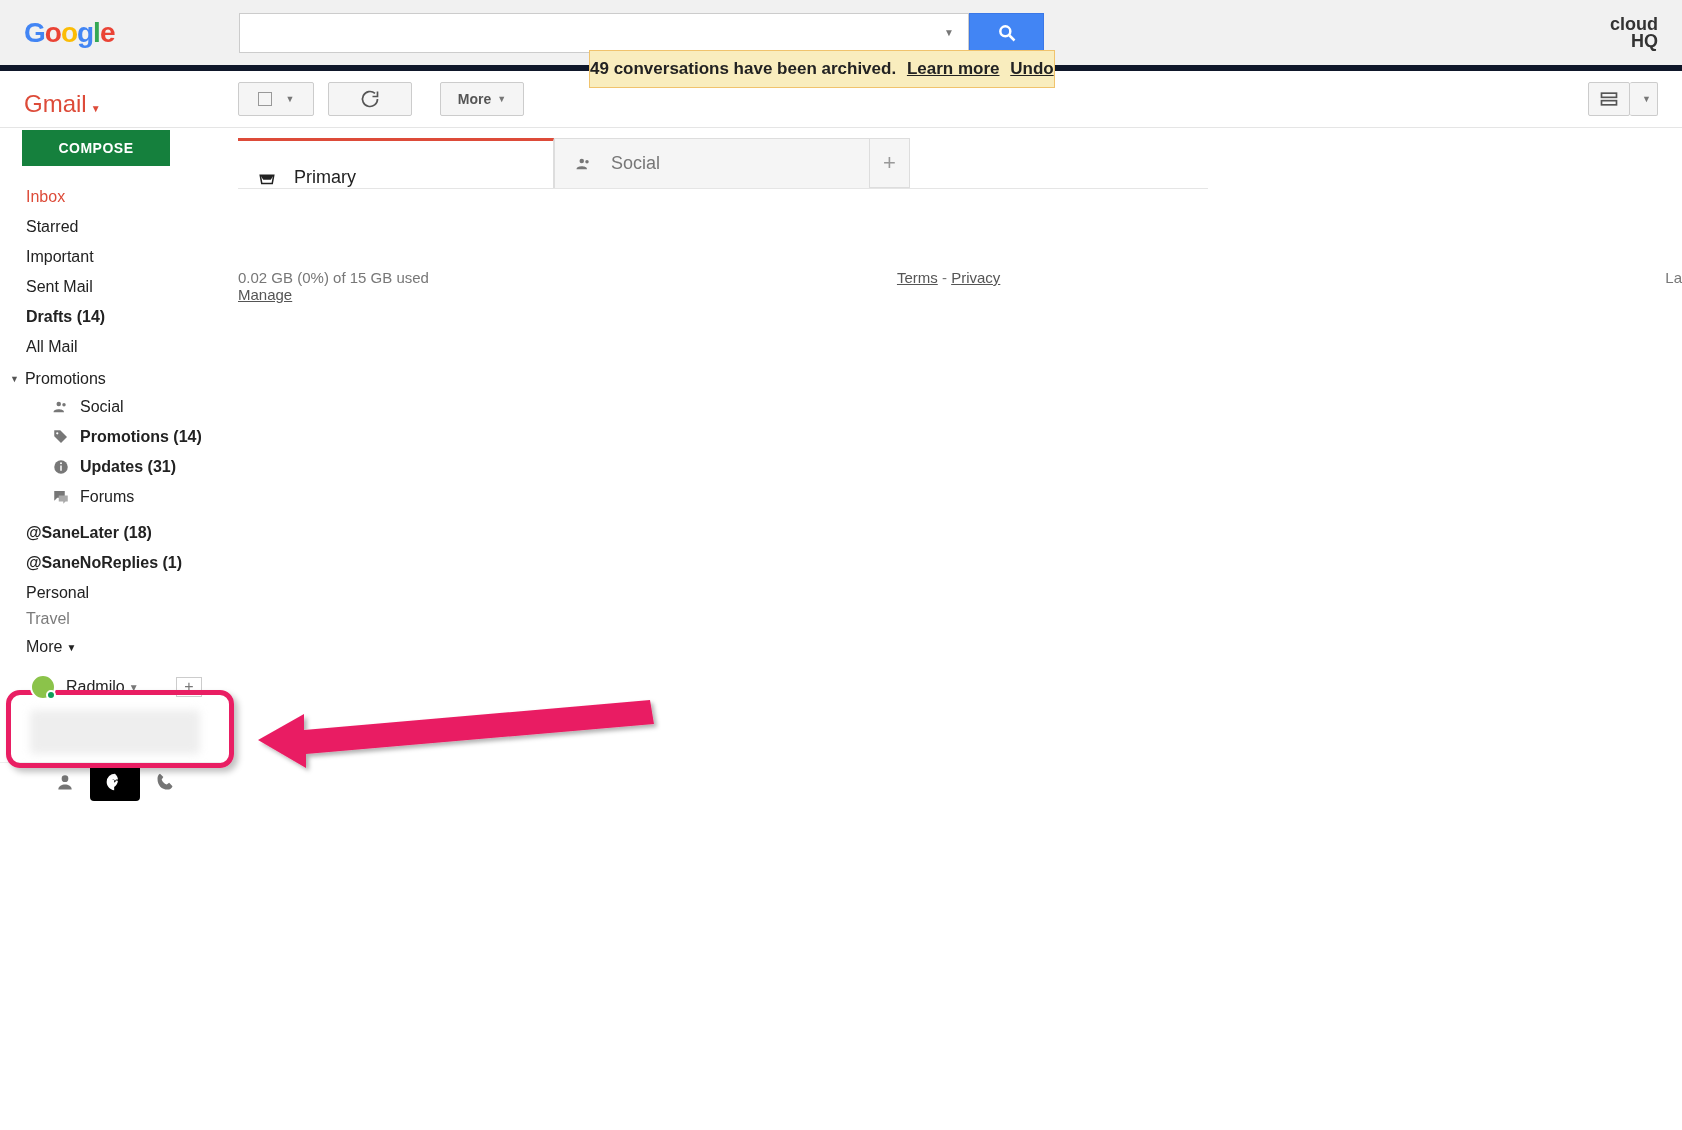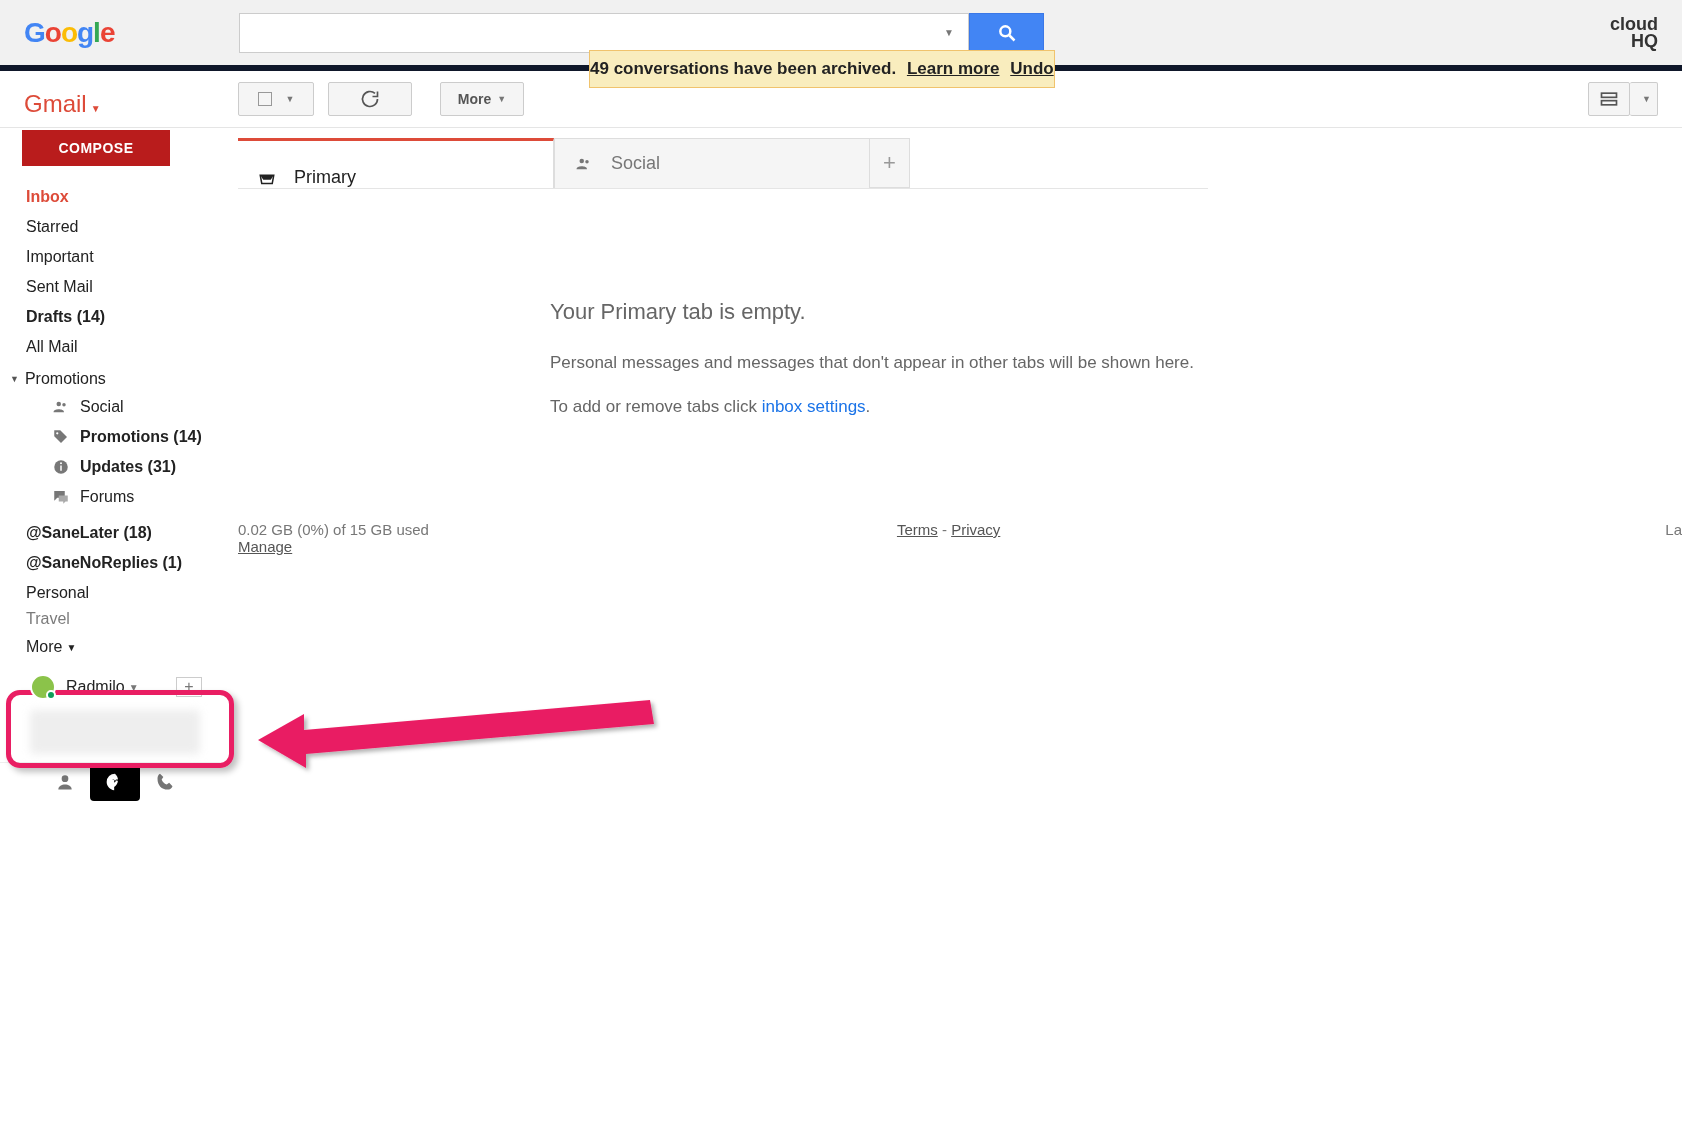--- a/index.html
+++ b/index.html
@@ -84,30 +84,30 @@
   
   .container { display:flex; }
   .sidebar { width: 220px; padding: 14px 0 0 0; position:relative; }
   .main { flex:1; padding: 0 0 0 18px; }
 
   
   .gmail-title { color:#dd4b39; font-size:24px; padding-left:24px; margin:-52px 0 12px 0; position:relative; z-index:5; }
   .gmail-title .caret { font-size:10px; margin-left:4px; }
   .compose {
     margin: 0 0 16px 22px; width: 148px; height:36px;
-    background:#b91c1c; color:#fff; font-weight:700; font-size:14px;
+    background:#15803d; color:#fff; font-weight:700; font-size:14px;
     letter-spacing:0.5px;
     border:none; cursor:pointer;
   }
   .nav-item {
     padding: 6px 0 6px 26px; font-size:16px; cursor:pointer;
     white-space:nowrap;
   }
   .nav-item.bold { font-weight:700; }
-  .nav-item.active { color:#dd4b39; font-weight:700; }
+  .nav-item.active { color:#dd4b39; font-weight:400; }
   .nav-group { padding: 8px 0 4px 10px; font-size:16px; display:flex; align-items:center; }
   .nav-group .tri { font-size:9px; margin-right:6px; color:#555; }
   .nav-sub { padding-left: 26px; }
   .nav-sub .nav-item { padding-left: 26px; display:flex; align-items:center; }
   .ic { width:18px; height:18px; margin-right:10px; display:inline-flex; align-items:center; justify-content:center; }
   .nav-spacer { height: 6px; }
 
   .more-row {
     padding: 8px 0 8px 26px; font-size:16px; cursor:pointer;
     display:flex; align-items:center;
@@ -340,27 +340,20 @@
               <circle cx="9" cy="8" r="3"></circle>
               <circle cx="16" cy="9" r="2.3"></circle>
               <path d="M2 19c0-3 4-4 7-4s7 1 7 4"></path>
             </svg>
           </span>
         <span>Social</span>
       </div>
       <div class="tab-plus">+</div>
     </div>
 
-    <div class="empty">
-      <h2>Your Primary tab is empty.</h2>
-      <p>Personal messages and messages that don't appear in other tabs will be shown here.</p>
-      <p>
-        <span>To add or remove tabs click </span><a href="#" class="link">inbox settings</a><span>.</span>
-      </p>
-    </div>
 
     <div class="footer">
       <div class="left">
         <div>0.02 GB (0%) of 15 GB used</div>
         <a href="#">Manage</a>
       </div>
       <div class="center">
         <a href="#">Terms</a><span> - </span><a href="#">Privacy</a>
       </div>
       <div style="margin-left:auto;">La</div>

